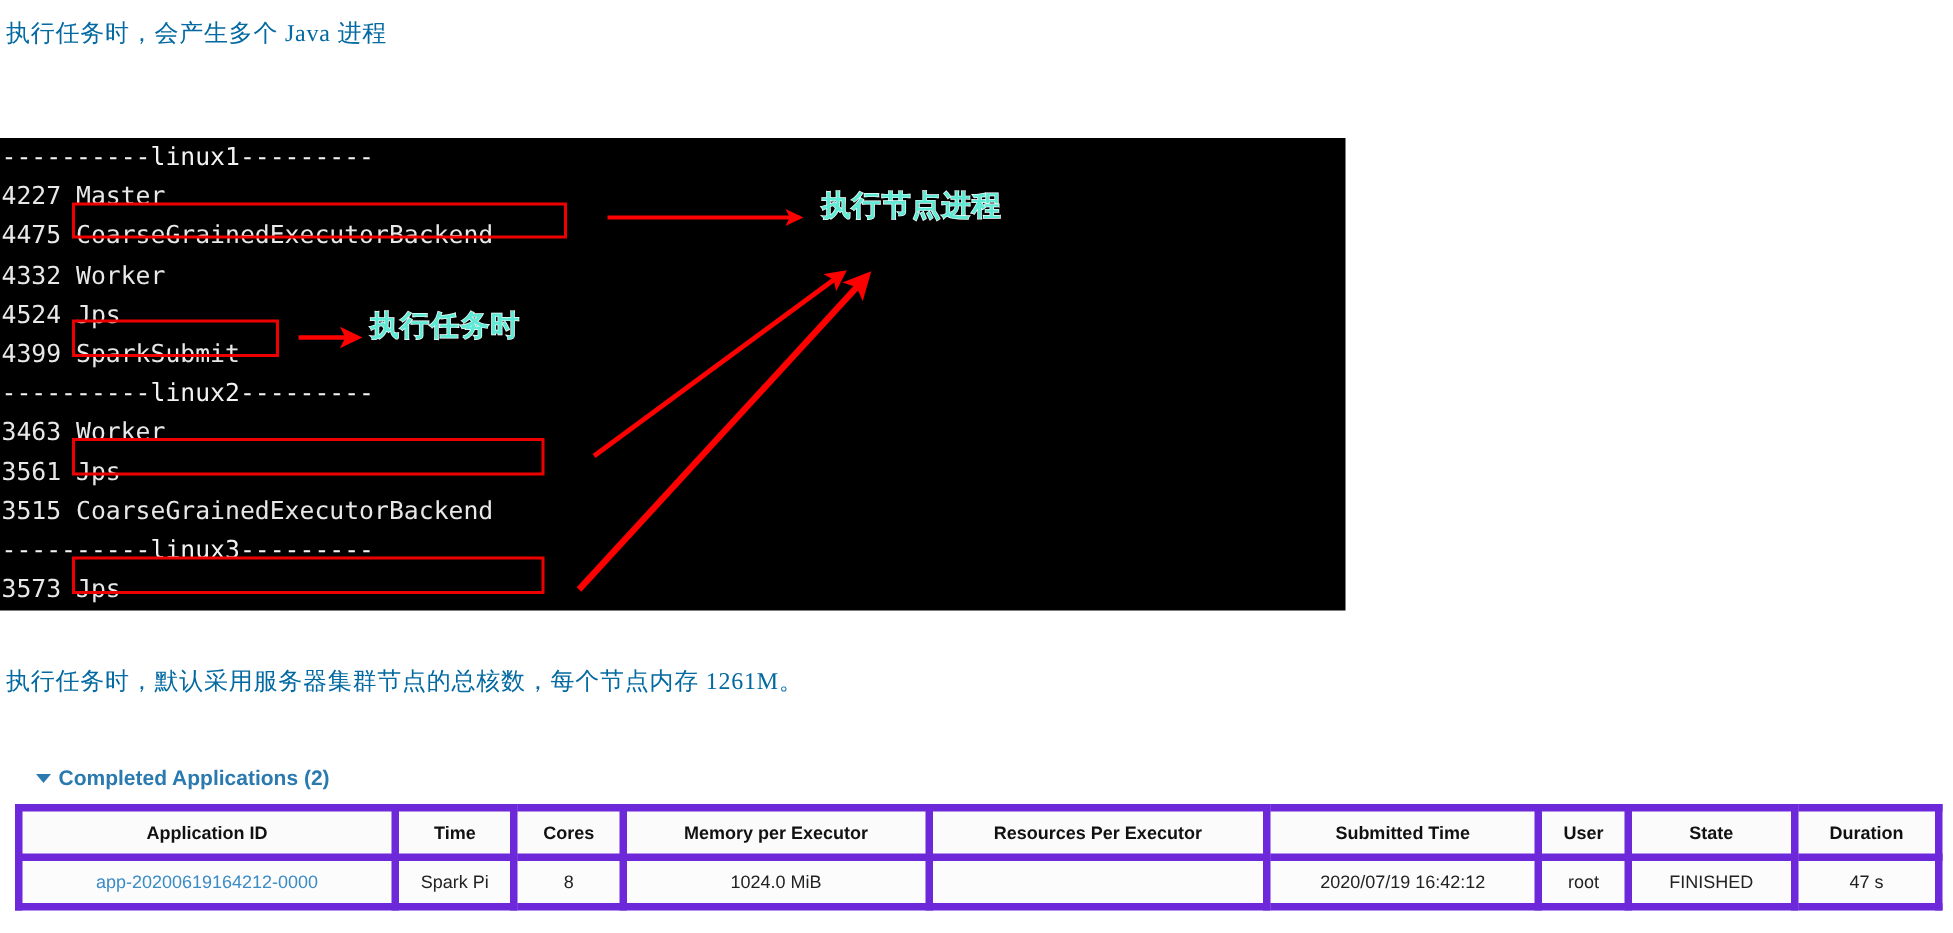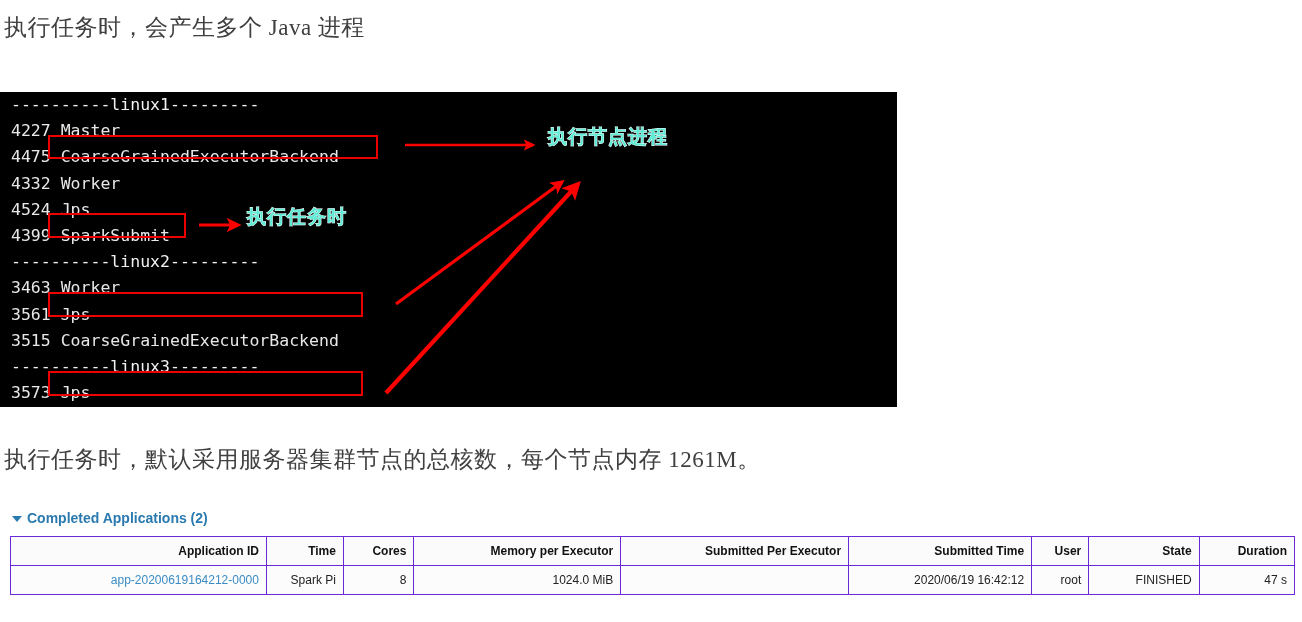--- a/index.html
+++ b/index.html
@@ -12,22 +12,22 @@
     height: 622px;
     position: relative;
     overflow: hidden;
     font-family: "Liberation Serif", serif;
   }
 
   
   .doc-para {
     position: absolute;
     font-family: "Liberation Serif", "DejaVu Serif", serif;
-    font-size: 23px;
-    color: #404040;
+    font-size: 16px;
+    color: #0369a1;
     letter-spacing: 0.5px;
     white-space: nowrap;
   }
   #para-top { left: 4px; top: 12px; }
   #para-mid { left: 4px; top: 444px; }
 
   
   .terminal {
     position: absolute;
     left: 0;
@@ -43,21 +43,21 @@
     top: 0;
     font-family: "DejaVu Sans Mono", "Liberation Mono", monospace;
     font-size: 16.5px;
     line-height: 26.2px;
     color: #e8e8e8;
     white-space: pre;
     letter-spacing: 0px;
   }
   .term-line {
     height: 26.2px;
-    padding-left: 11px;
+    padding-left: 1px;
   }
   .term-sep { color: #f2f2f2; }
 
   
   .redbox {
     position: absolute;
     border: 2px solid #ee0000;
     box-sizing: border-box;
     pointer-events: none;
   }
@@ -89,21 +89,21 @@
   .spark-section {
     position: absolute;
     left: 0;
     top: 505px;
     width: 1302px;
   }
   .section-header {
     display: flex;
     align-items: center;
     gap: 5px;
-    padding-left: 12px;
+    padding-left: 24px;
     height: 26px;
     font-family: "Liberation Sans", "DejaVu Sans", sans-serif;
     font-size: 14px;
     font-weight: bold;
     color: #2a7ab0;
   }
   .caret {
     width: 0;
     height: 0;
     border-left: 5px solid transparent;
@@ -121,22 +121,22 @@
     top: 31px;
     width: 1285px;
     border-collapse: collapse;
     font-family: "Liberation Sans", "DejaVu Sans", sans-serif;
     font-size: 12px;
     color: #222;
     background: #fff;
   }
   table.spark-table th,
   table.spark-table td {
-    border: 1px solid #6d28d9;
-    text-align: right;
+    border: 5px solid #6d28d9;
+    text-align: center;
     padding: 5px 7px;
     vertical-align: middle;
     white-space: nowrap;
   }
   table.spark-table th {
     background: #fbfbfb;
     font-weight: bold;
     font-size: 12px;
     color: #111;
     height: 18px;
@@ -213,34 +213,34 @@
     <span class="section-title">Completed Applications (2)</span>
   </div>
 
   <table class="spark-table">
     <thead>
       <tr>
         <th class="col-appid">Application ID</th>
         <th class="col-name">Time</th>
         <th class="col-cores">Cores</th>
         <th class="col-mem">Memory per Executor</th>
-        <th class="col-res">Submitted Per Executor</th>
+        <th class="col-res">Resources Per Executor</th>
         <th class="col-time">Submitted Time</th>
         <th class="col-user">User</th>
         <th class="col-state">State</th>
         <th class="col-dur">Duration</th>
       </tr>
     </thead>
     <tbody id="spark-tbody">
         <tr class="table-row row-alt">
           <td class="col-appid"><a class="app-link" href="#">app-20200619164212-0000</a></td>
           <td class="col-name">Spark Pi</td>
           <td class="col-cores">8</td>
           <td class="col-mem">1024.0 MiB</td>
           <td class="col-res"></td>
-          <td class="col-time">2020/06/19 16:42:12</td>
+          <td class="col-time">2020/07/19 16:42:12</td>
           <td class="col-user">root</td>
           <td class="col-state">FINISHED</td>
           <td class="col-dur">47 s</td>
         </tr>
       </tbody>
   </table>
 </div>
 
 </body></html>

